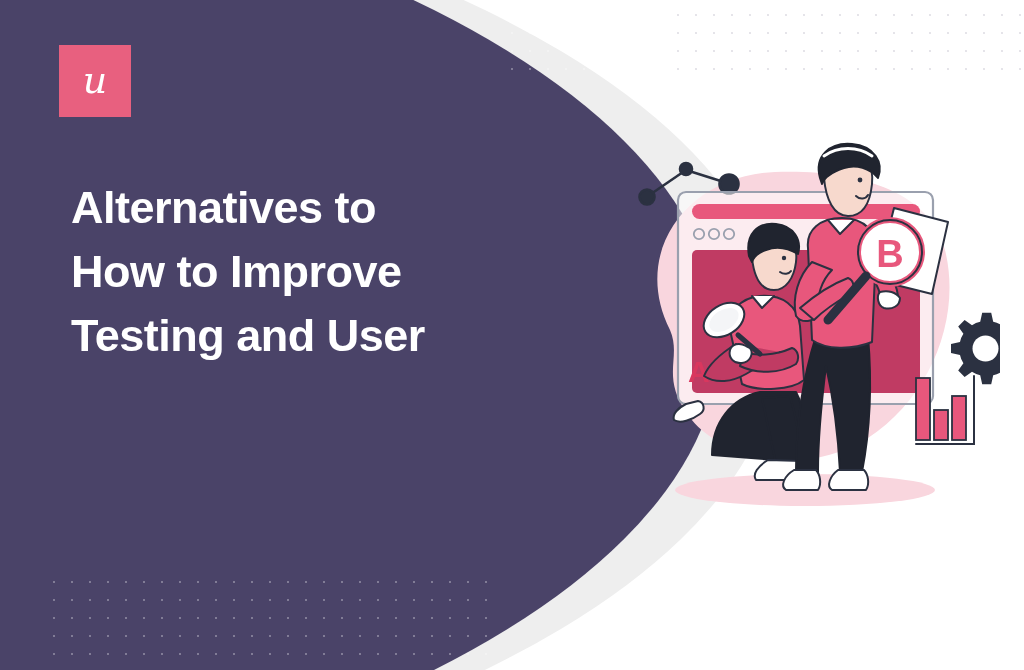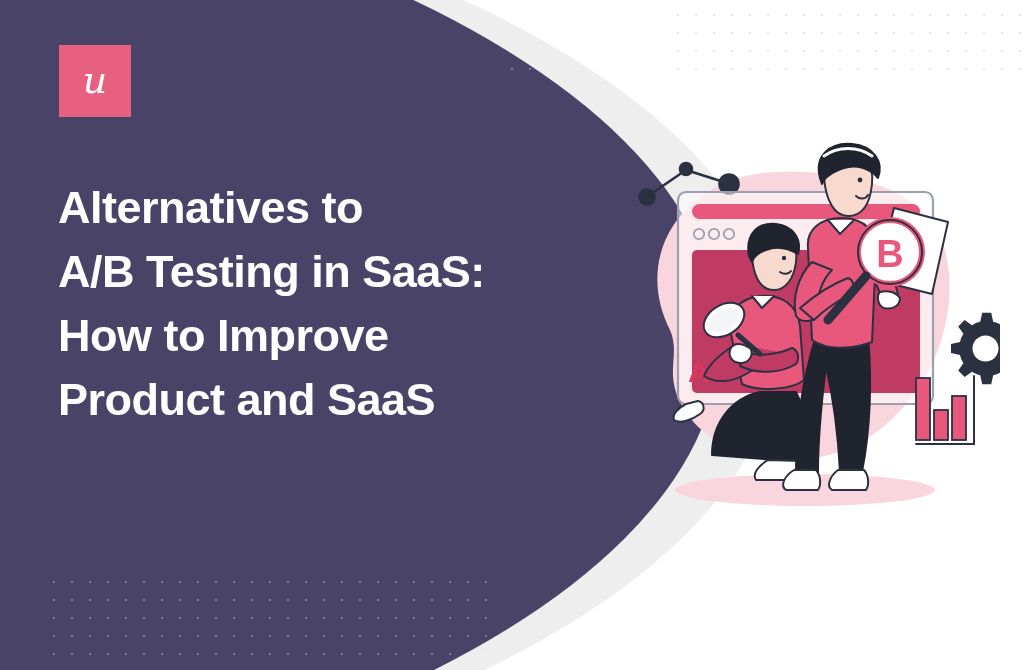--- a/index.html
+++ b/index.html
@@ -86,21 +86,21 @@
   .headline {
     position:absolute;
     left:58px; top:176px;
     width:500px;
     color:#ffffff;
     font-size:45px;
     font-weight:700;
     line-height:64px;
     letter-spacing:-0.5px;
   }
-  .headline .ln { display:block; white-space:nowrap; }
+  .headline .ln { display:block; white-space:nowrap;margin-left:13px; }
 
   
   .illustration {
     position:absolute;
     left:600px; top:130px;
     width:400px; height:400px;
   }
   .illustration svg { display:block; width:100%; height:100%; }
 </style>
 </head>
@@ -115,23 +115,22 @@
   <div class="dots dots-top-light"></div>
   <div class="dots dots-top"></div>
   <div class="dots dots-bottom"></div>
 
   <div class="logo">
     <span class="logo-glyph">u</span>
   </div>
 
   <h1 class="headline">
     <span class="ln">Alternatives to</span>
-    <span class="ln">A/B Testing in SaaS:</span>
     <span class="ln">How to Improve</span>
-    <span class="ln">Product and SaaS</span>
+    <span class="ln">Testing and User</span>
   </h1>
 
   <div class="illustration">
     <svg viewBox="0 0 400 400" xmlns="http://www.w3.org/2000/svg">
 
       <g>
         <path d="M70 200 C30 120 90 45 175 42 C255 39 330 60 345 120
                  C362 188 330 268 268 308 C205 348 120 330 88 285
                  C60 246 82 228 70 200 Z" fill="#f9d6de"></path>
       </g>

